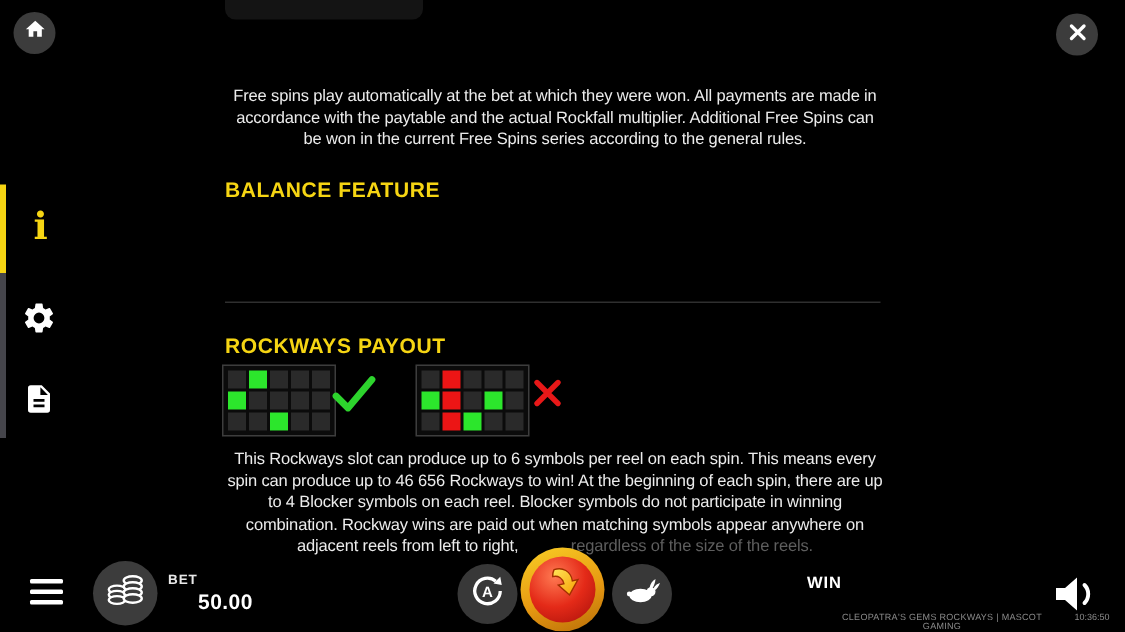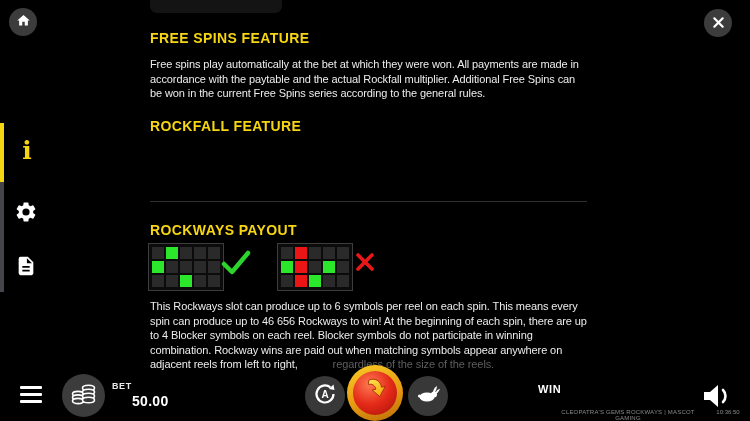--- a/index.html
+++ b/index.html
@@ -13,21 +13,21 @@
   
   #rail-thumb{left:0;top:123px;width:4px;height:59px;background:#f6d513;}
   #rail-track{left:0;top:182px;width:4px;height:110px;background:#45454b;}
   #info-item{left:14px;top:133px;width:26px;height:34px;display:flex;align-items:center;justify-content:center;
              color:#f6d513;font-family:"DejaVu Serif",serif;font-weight:bold;font-size:25px;cursor:pointer;}
   #gear-item{left:14px;top:200px;width:24px;height:24px;cursor:pointer;}
   #doc-item{left:15px;top:254px;width:22px;height:24px;cursor:pointer;}
   
   #top-remnant{left:150px;top:0;width:132px;height:13px;background:#141414;border-radius:0 0 7px 7px;}
   .sec-title{color:#f6d513;font-size:14px;font-weight:bold;letter-spacing:.4px;}
-  .sec-body{color:#ececec;font-size:11px;line-height:14.5px;letter-spacing:-.1px;width:440px;}
+  .sec-body{color:#ececec;font-size:11px;line-height:14.5px;letter-spacing:-.1px;width:440px;text-align:center;}
   #title-1{left:150px;top:30px;}
   #body-1{left:150px;top:57px;}
   #title-2{left:150px;top:118px;}
   #body-2{left:150px;top:145px;}
   #divider{left:150px;top:201px;width:437px;height:1px;background:#2f2f2f;}
   #title-3{left:150px;top:222px;}
   #body-3{left:150px;top:299px;}
   .faded-line{color:#5e5e5e;padding-left:32px;}
   
   .pgrid{display:grid;grid-template-columns:repeat(5,12px);grid-auto-rows:12px;gap:2px;
@@ -100,24 +100,23 @@
   <div class="abs" id="doc-item">
     <span>
       <svg width="22" height="24" viewBox="0 0 24 24">
           <path fill="#fff" d="M14 2H6a2 2 0 0 0-2 2v16a2 2 0 0 0 2 2h12a2 2 0 0 0 2-2V8l-6-6zm2 16H8v-2h8v2zm0-4H8v-2h8v2zm-3-5V3.5L18.5 9H13z"></path>
         </svg>
     </span>
   </div>
 
   <div class="abs" id="top-remnant"></div>
 
-  <div class="abs sec-title" id="title-1">FREE SPINS FEATURE</div>
   <div class="abs sec-body" id="body-1">Free spins play automatically at the bet at which they were won. All payments are made in accordance with the paytable and the actual Rockfall multiplier. Additional Free Spins can be won in the current Free Spins series according to the general rules.</div>
 
-  <div class="abs sec-title" id="title-2">ROCKFALL FEATURE</div>
+  <div class="abs sec-title" id="title-2">BALANCE FEATURE</div>
 
   <div class="abs" id="divider"></div>
 
   <div class="abs sec-title" id="title-3">ROCKWAYS PAYOUT</div>
 
   <div class="abs pgrid" id="grid-valid">
       <div class="cell dark"></div>
       <div class="cell green"></div>
       <div class="cell dark"></div>
       <div class="cell dark"></div>

